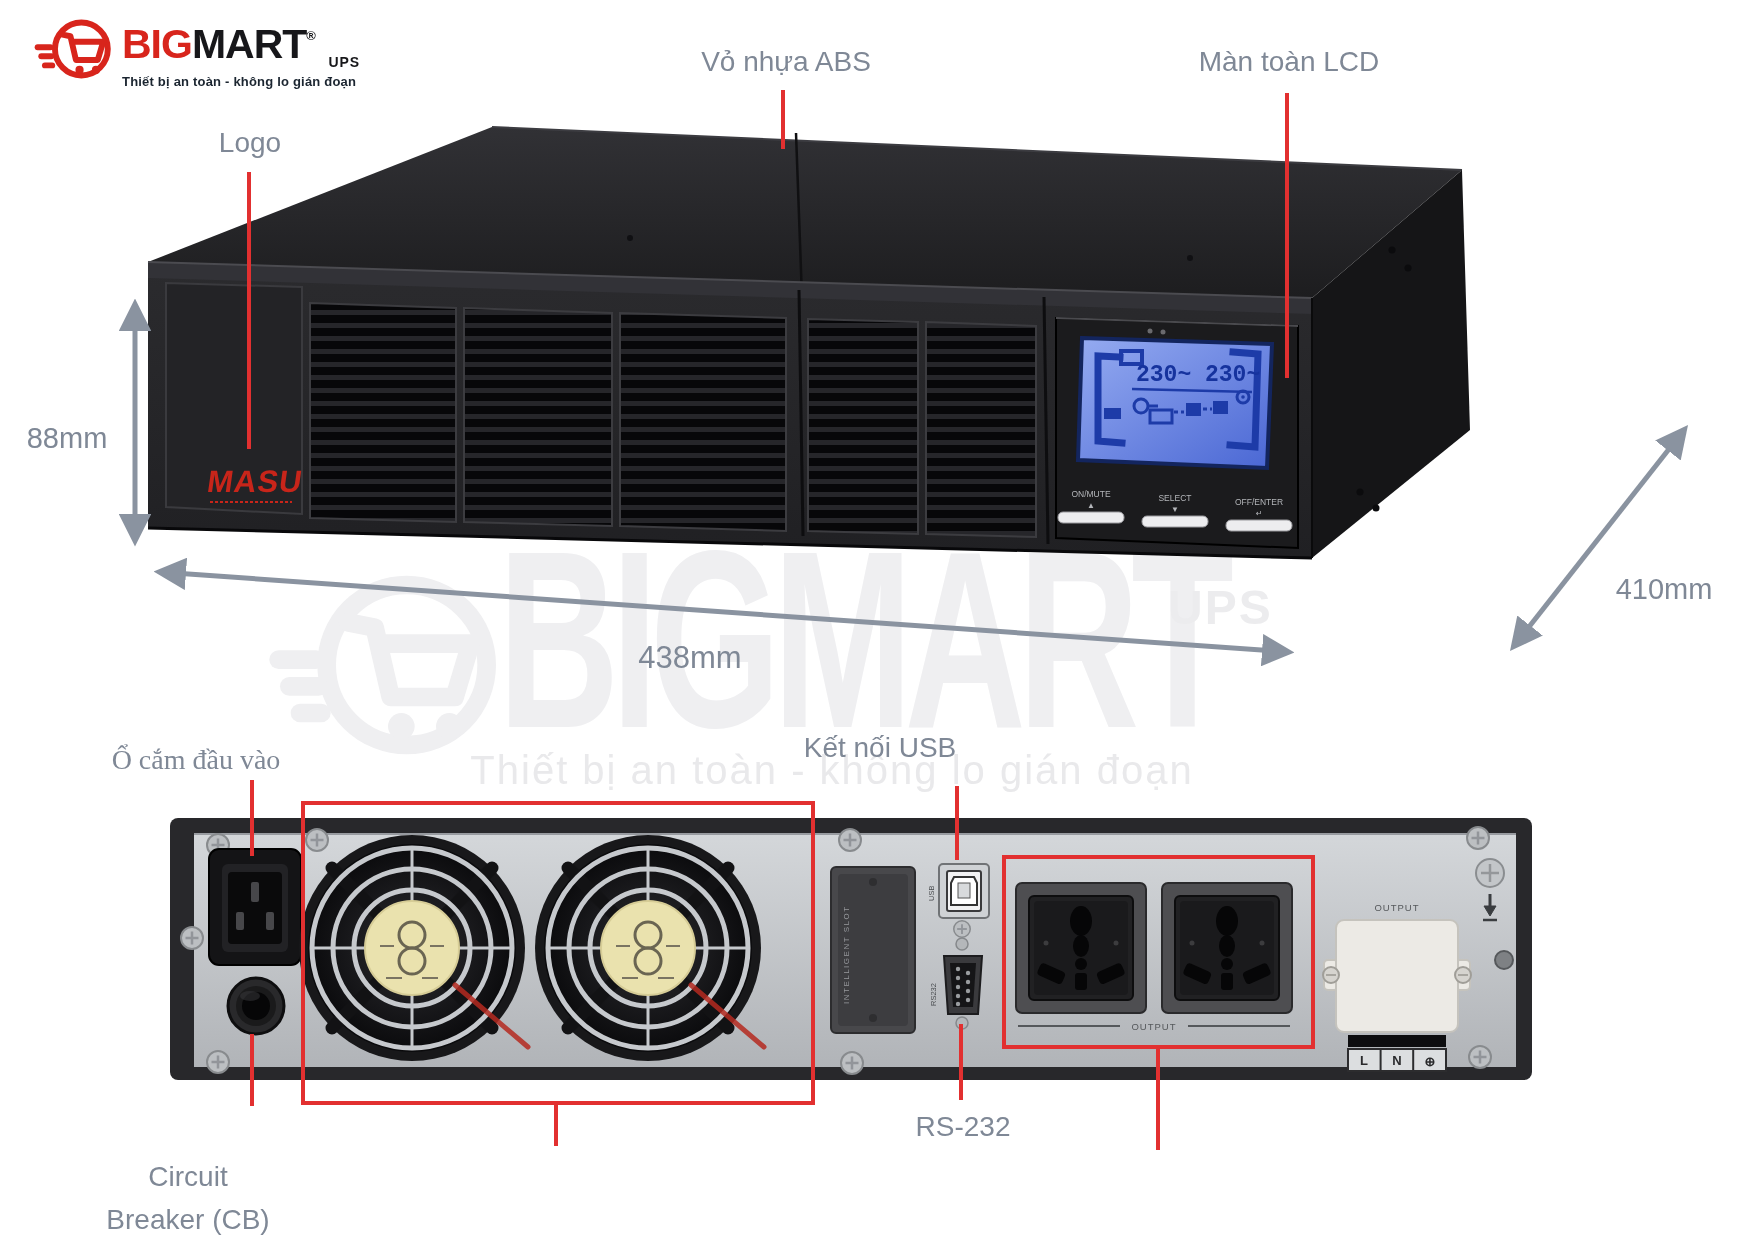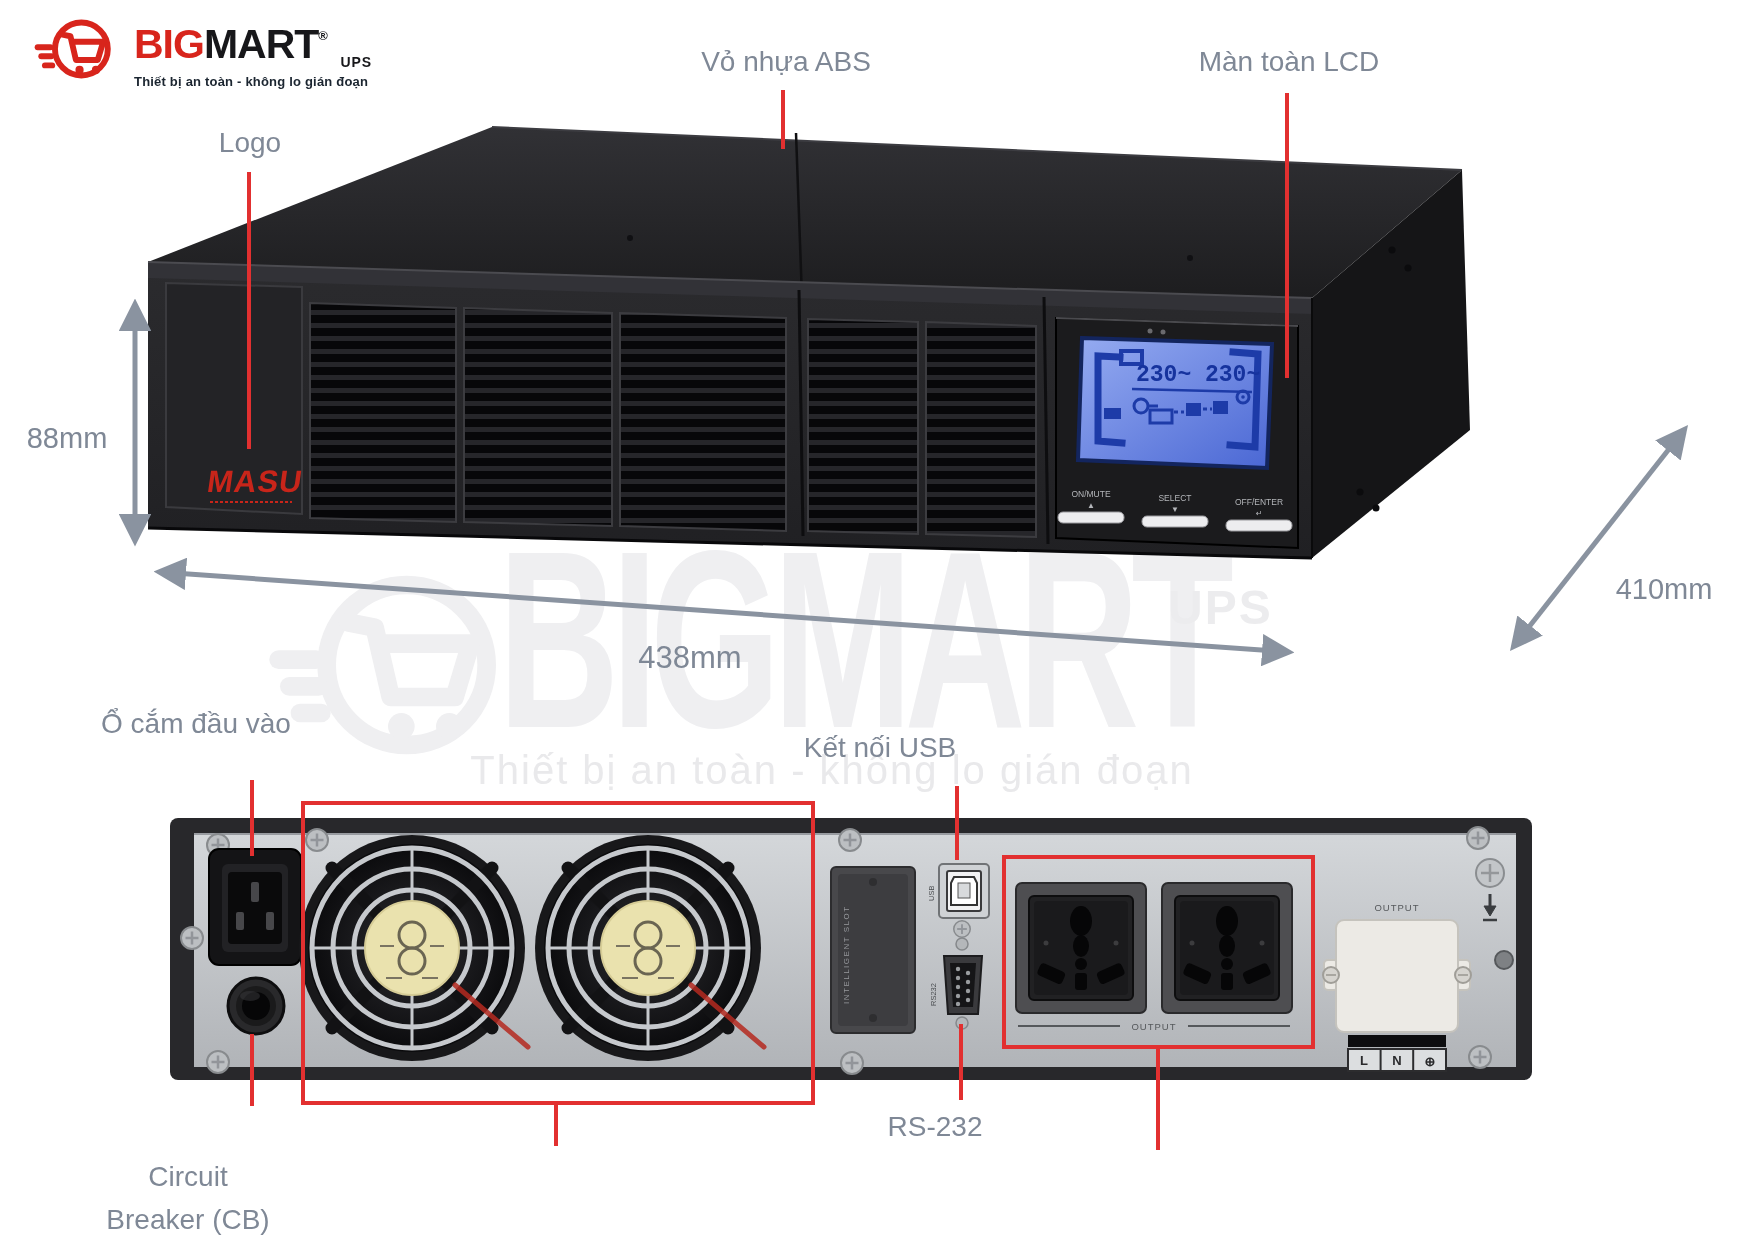--- a/index.html
+++ b/index.html
@@ -11,21 +11,21 @@
   .wm-big{position:absolute;left:498px;top:496px;font-weight:bold;font-size:168px;
           letter-spacing:-8px;color:#efeff1;transform:scaleY(1.5);transform-origin:0 0;white-space:nowrap;}
   .wm-reg{position:absolute;left:1208px;top:498px;font-size:52px;font-weight:bold;color:#efeff1;}
   .wm-ups{position:absolute;left:1168px;top:580px;font-size:48px;font-weight:bold;color:#ececee;letter-spacing:2px;}
   .wm-tag{position:absolute;left:352px;top:748px;width:960px;text-align:center;font-size:40px;
           color:#e9e9eb;letter-spacing:2px;white-space:nowrap;}
   .wm-cart{position:absolute;left:268px;top:500px;}
   
   .brand{position:absolute;left:34px;top:10px;z-index:2;display:flex;align-items:flex-start;}
   .brand-cart{margin-right:6px;}
-  .brand-text{position:relative;padding-top:14px;margin-left:12px;}
+  .brand-text{position:relative;padding-top:14px;}
   .brand-row{font-size:41px;font-weight:800;letter-spacing:-1px;line-height:1;white-space:nowrap;}
   .brand-big{color:#d8251c;}
   .brand-mart{color:#17171a;}
   .brand-reg{font-size:13px;font-weight:700;color:#17171a;vertical-align:18px;}
   .brand-ups{position:absolute;right:-4px;top:44px;font-size:14px;font-weight:800;color:#17171a;letter-spacing:1px;}
   .brand-tag{margin-top:9px;font-size:13px;font-weight:600;color:#1b2530;letter-spacing:0.2px;white-space:nowrap;}
   
   .lbl{position:absolute;z-index:2;transform:translate(-50%,-50%);color:#7f8896;font-size:28px;
        white-space:nowrap;text-align:center;line-height:1.55;}
 </style>
@@ -369,18 +369,18 @@
       <div class="brand-tag">Thiết bị an toàn - không lo gián đoạn</div>
     </div>
   </div>
 
   <div class="lbl" style="left:250px;top:143px;">Logo</div>
   <div class="lbl" style="left:786px;top:62px;text-align:center;">Vỏ nhựa ABS</div>
   <div class="lbl" style="left:1289px;top:62px;">Màn toàn LCD</div>
   <div class="lbl" style="left:67px;top:438px;font-size:29px;">88mm</div>
   <div class="lbl" style="left:690px;top:658px;font-size:31px;">438mm</div>
   <div class="lbl" style="left:1664px;top:589px;font-size:29px;">410mm</div>
-  <div class="lbl" style="left:196px;top:724px;">Ổ cắm đầu vào</div>
+  <div class="lbl" style="left:196px;top:760px;font-family:Liberation Serif, serif;">Ổ cắm đầu vào</div>
   <div class="lbl" style="left:880px;top:748px;">Kết nối USB</div>
   <div class="lbl" style="left:188px;top:1154px;margin-top:44px;"><span>Circuit</span><br><span>Breaker (CB)</span></div>
-  <div class="lbl" style="left:935px;top:1127px;">RS-232</div>
+  <div class="lbl" style="left:963px;top:1127px;">RS-232</div>
 
 </div>
 
 </body></html>

